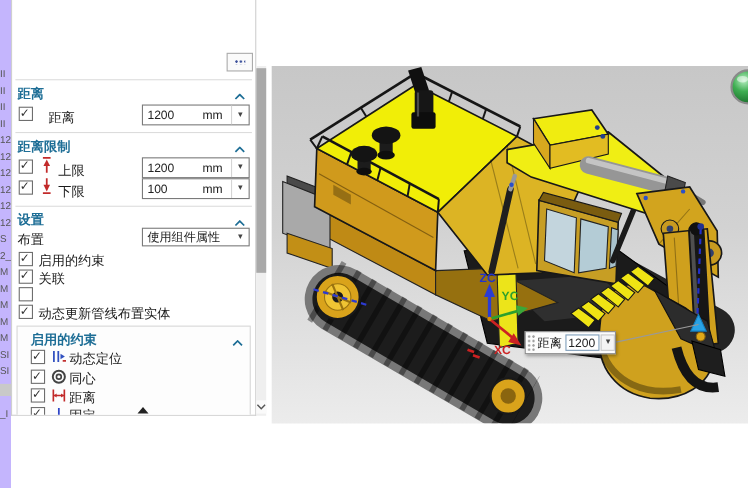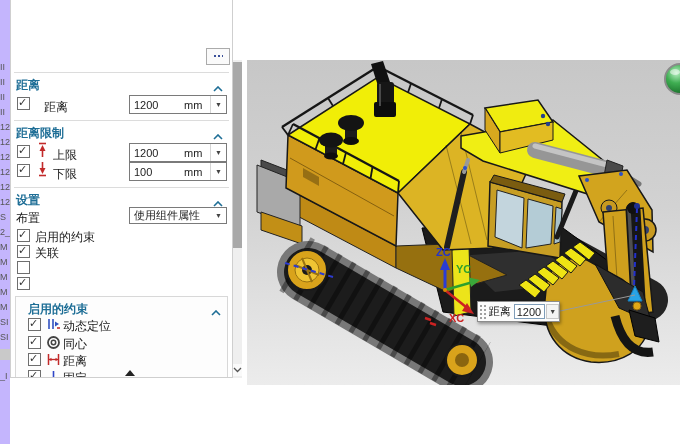--- a/index.html
+++ b/index.html
@@ -158,20 +158,21 @@
 
     <div class="cb checked" style="left:6px;top:229px"></div>
     <div class="lbl" style="left:24px;top:229px">启用的约束</div>
 
     <div class="cb checked" style="left:6px;top:245px"></div>
     <div class="lbl" style="left:24px;top:245px">关联</div>
 
     <div class="cb" style="left:6px;top:261px"></div>
 
     <div class="cb checked" style="left:6px;top:277px"></div>
+    <div class="lbl" style="left:24px;top:277px">动态更新管线布置实体</div>
 
     <div class="grpbox">
       <div class="hdr" style="left:12px;top:4px">启用的约束</div>
       <div class="chev" style="top:5px;right:6px">
         <svg width="10" height="6">
             <polyline points="1,5 5,1 9,5" fill="none" stroke="#1e6e96" stroke-width="1.6"></polyline>
           </svg>
       </div>
 
       <div class="cb checked" style="left:12px;top:21px"></div>

